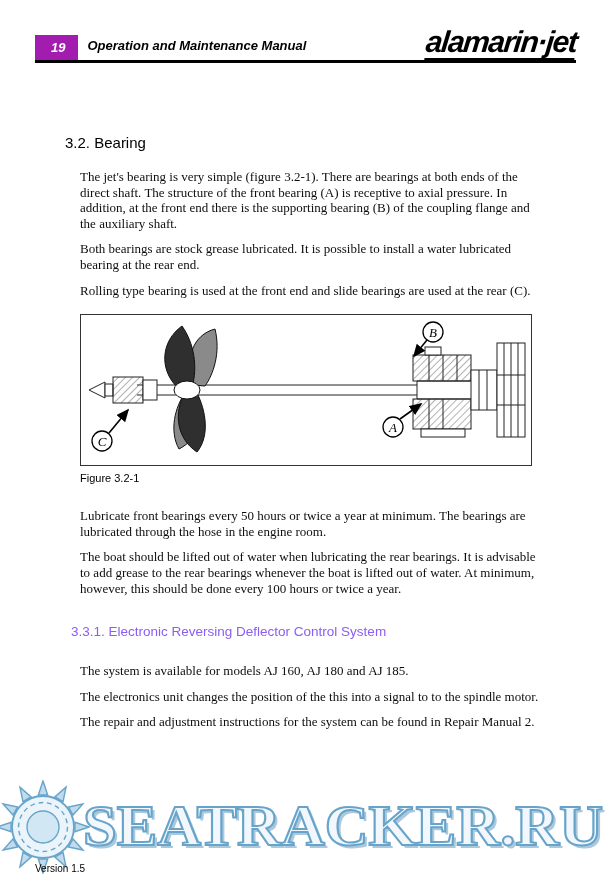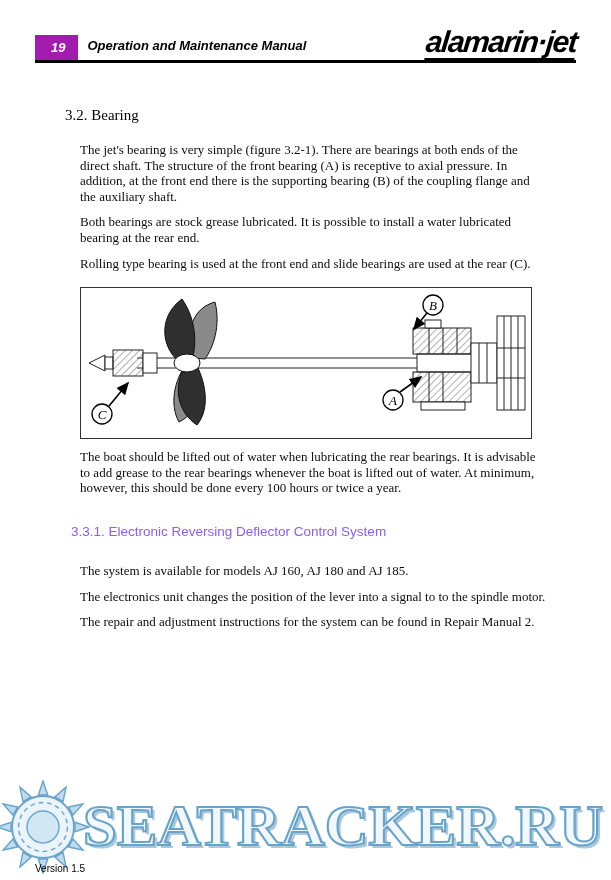--- a/index.html
+++ b/index.html
@@ -23,21 +23,21 @@
   .brand-logo {
     font:italic bold 30px "Liberation Sans", sans-serif; letter-spacing:-1.5px;
     transform:skewX(-6deg); color:#000; line-height:1; padding-bottom:1px;
     border-bottom:2px solid #000;
   }
   .header-rule { position:absolute; top:60px; left:35px; width:541px; height:3px; background:#000; }
 
   
   .content { position:absolute; top:62px; left:65px; width:480px; }
   .section-heading { font:400 15px "Liberation Sans", sans-serif; color:#000; }
-  .h-bearing { margin-top:45px;font-family:Liberation Serif, serif; }
+  .h-bearing { margin-top:72px; }
   .h-control { margin-top:26px; }
   .sub-heading { font:400 13.5px "Liberation Sans", sans-serif; margin:28px 0 0 6px; color:#8b5cf6; }
   p.body-text {
     font-size:13px; line-height:1.2; margin:10px 0 0 15px; width:466px;
     color:#0d0d0d;
   }
   p.mt-lg { margin-top:18px; }
   p.mt-first { margin-top:24px; }
 
   .figure-box {
@@ -147,27 +147,29 @@
         <g font-family="Liberation Serif, serif" font-style="italic" font-size="13" text-anchor="middle" fill="#000">
           <circle cx="352" cy="17" r="10" fill="#fff" stroke="#000" stroke-width="1.3"></circle>
           <text x="352" y="21.5">B</text>
           <circle cx="312" cy="112" r="10" fill="#fff" stroke="#000" stroke-width="1.3"></circle>
           <text x="312" y="116.5">A</text>
           <circle cx="21" cy="126" r="10" fill="#fff" stroke="#000" stroke-width="1.3"></circle>
           <text x="21" y="130.5">C</text>
         </g>
       </svg>
     </figure>
+    <div class="figure-caption">Figure 3.2-1</div>
 
+    <p class="body-text mt-first">Lubricate front bearings every 50 hours or twice a year at minimum. The bearings are lubricated through the hose in the engine room.</p>
     <p class="body-text">The boat should be lifted out of water when lubricating the rear bearings. It is advisable to add grease to the rear bearings whenever the boat is lifted out of water. At minimum, however, this should be done every 100 hours or twice a year.</p>
 
     <h3 class="sub-heading">3.3.1. Electronic Reversing Deflector Control System</h3>
 
     <p class="body-text mt-first">The system is available for models AJ 160, AJ 180 and AJ 185.</p>
-    <p class="body-text">The electronics unit changes the position of the lever into a signal to to the spindle motor.</p>
+    <p class="body-text">The electronics unit changes the position of the this into a signal to to the spindle motor.</p>
     <p class="body-text">The repair and adjustment instructions for the system can be found in Repair Manual 2.</p>
   </main>
 
   <div class="watermark">
     <svg class="sun-logo" viewBox="0 0 100 100" aria-hidden="true">
       <g fill="#bcd9ec" stroke="#5d9ec7" stroke-width="1.5">
         <polygon id="ray" points="50,1 45,16 55,16"></polygon>
         <use href="#ray" transform="rotate(30 50 50)"></use>
         <use href="#ray" transform="rotate(60 50 50)"></use>
         <use href="#ray" transform="rotate(90 50 50)"></use>

